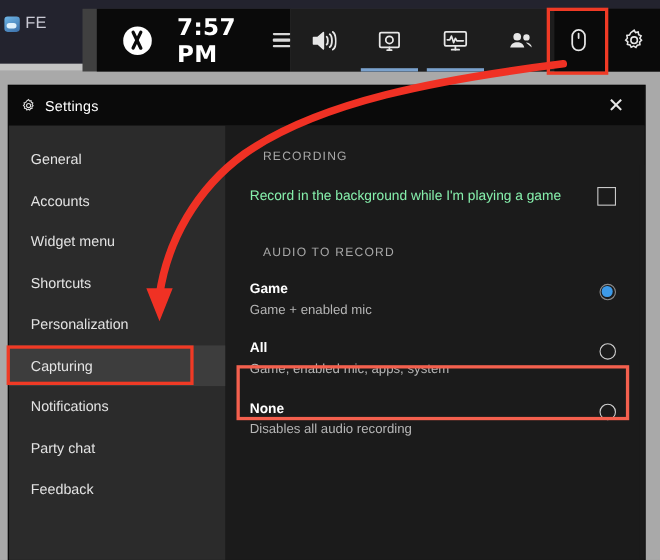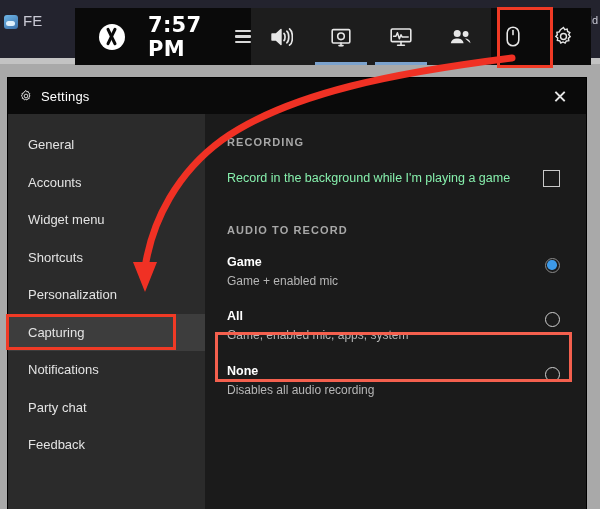--- a/index.html
+++ b/index.html
@@ -47,21 +47,21 @@
   }
   #browser-underline {
     position: absolute; left: 0; top: 58px; width: 600px; height: 6px;
     background: #c3c3c3;
   }
 
   
   #gamebar {
     position: absolute; left: 75px; top: 8px; width: 475px; height: 57px;
     background: #404040;
-    display: flex; align-items: center;
+    display: flex; align-items: center; padding-left: 13px;
   }
   #gamebar-left {
     width: 220px; height: 100%;
     display: flex; align-items: center; background: #0a0a0a;
   }
   #gamebar-right {
     flex: 1; height: 100%;
     display: flex; align-items: center; background: #1d1d1d;
   }
   .xbox-logo {
@@ -149,21 +149,21 @@
     cursor: pointer;
   }
   .nav-item.selected { background: #3d3d3d; }
 
   #settings-content {
     flex: 1; background: #1b1b1b; padding: 22px 26px 0 22px;
     position: relative;
   }
   .section-label {
     color: #a8a8a8; font-size: 11px; letter-spacing: 1.1px;
-    margin-bottom: 14px; font-weight: bold;
+    margin-bottom: 14px; font-weight: normal; margin-left: 12px;
   }
   .toggle-row {
     display: flex; align-items: center; justify-content: space-between;
     height: 32px; cursor: pointer;
   }
   .toggle-row .lbl { color: #86efac; font-size: 12.5px; }
   .cb {
     width: 17px; height: 17px; flex: none;
     border: 1.6px solid #c9c9c9; background: transparent;
   }

